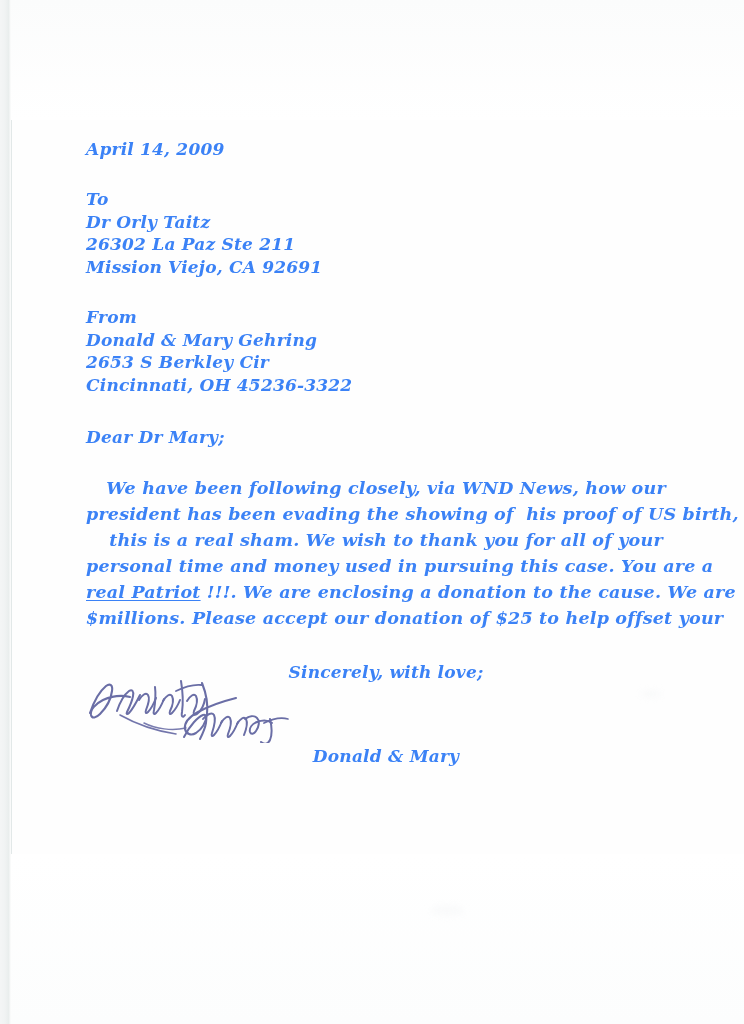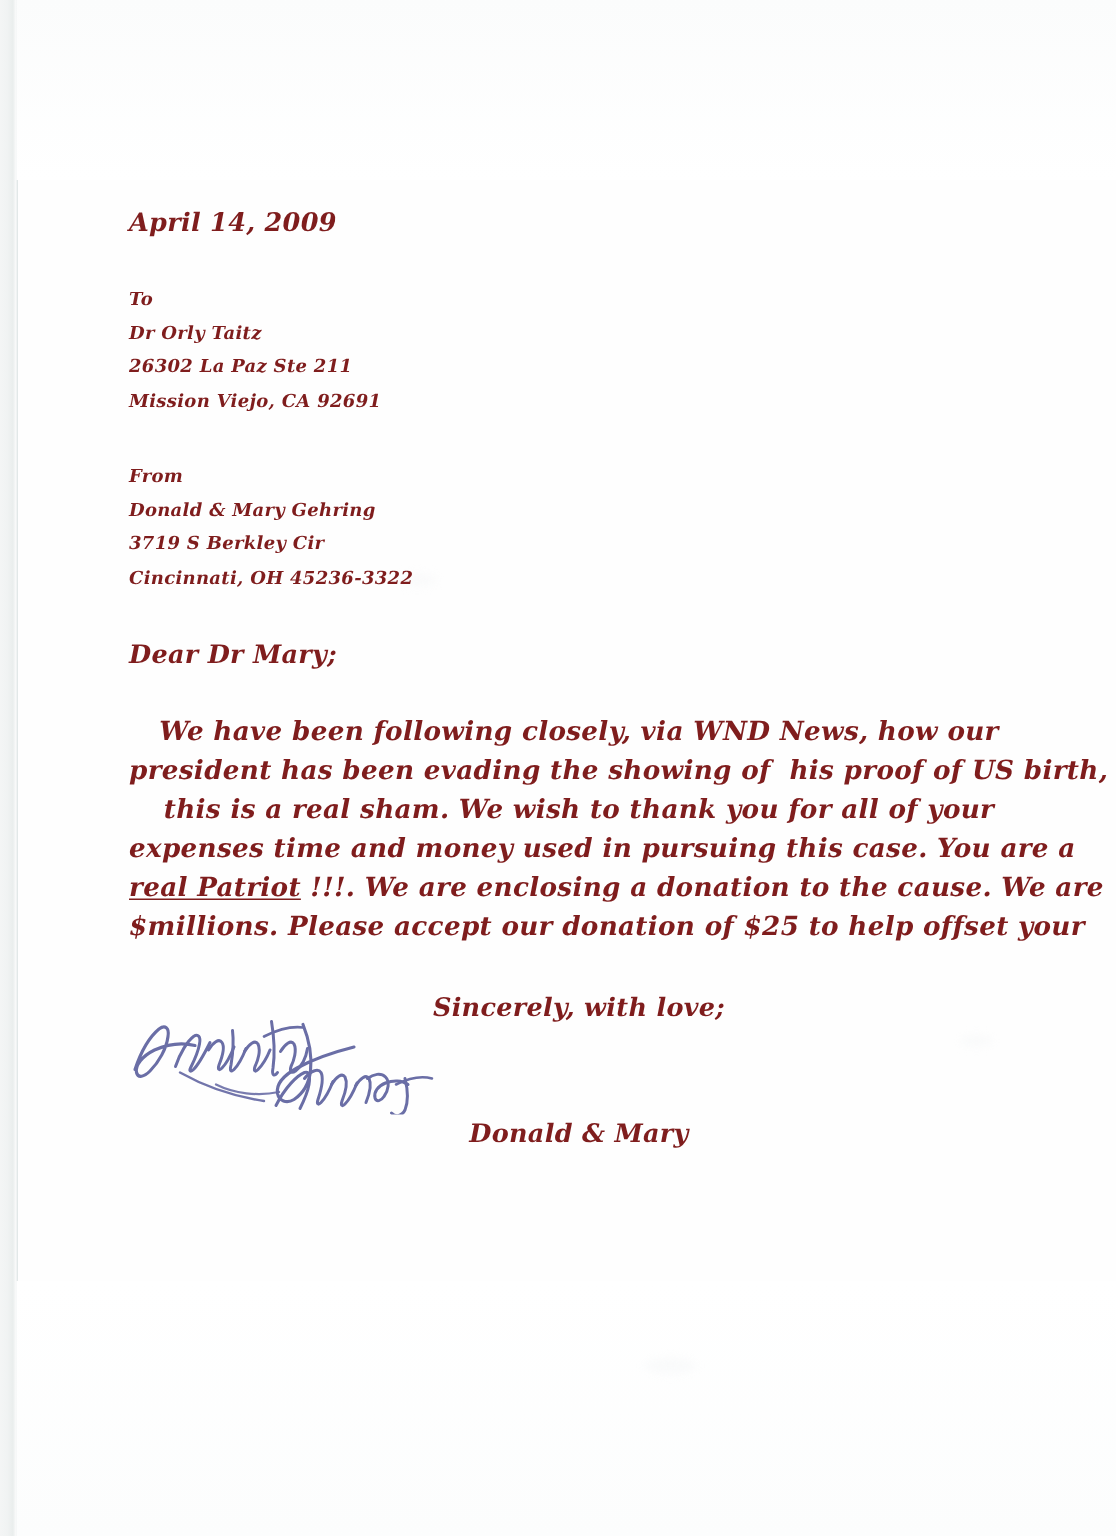--- a/index.html
+++ b/index.html
@@ -61,39 +61,39 @@
   }
 
   .letter {
     position: absolute;
     left: 86px;
     top: 138px;
     width: 600px;
   }
 
   .ltr-line, .ltr-body-line {
-    color: #7f1d1d;
+    color: #3b82f6;
     font-family: "DejaVu Serif", serif;
     font-style: italic;
     font-weight: bold;
     letter-spacing: .2px;
     white-space: pre;
   }
 
   .date-line {
     font-size: 17px;
     line-height: 22px;
     margin-bottom: 0;
   }
 
   .block {
     margin-top: 28px;
   }
   .block .ltr-line {
-    font-size: 12px;
+    font-size: 17px;
     line-height: 22.5px;
   }
 
   .salutation {
     margin-top: 30px;
   }
   .salutation .ltr-line {
     font-size: 17px;
     line-height: 22px;
   }
@@ -165,33 +165,33 @@
     <div class="block">
       <div class="ltr-line">To</div>
       <div class="ltr-line">Dr Orly Taitz</div>
       <div class="ltr-line">26302 La Paz Ste 211</div>
       <div class="ltr-line">Mission Viejo, CA 92691</div>
     </div>
 
     <div class="block">
       <div class="ltr-line">From</div>
       <div class="ltr-line">Donald &amp; Mary Gehring</div>
-      <div class="ltr-line">3719 S Berkley Cir</div>
+      <div class="ltr-line">2653 S Berkley Cir</div>
       <div class="ltr-line">Cincinnati, OH 45236-3322</div>
     </div>
 
     <div class="salutation">
       <div class="ltr-line">Dear Dr Mary;</div>
     </div>
 
     <div class="body-para">
       <div class="ltr-body-line">We have been following closely, via WND News, how our</div>
       <div class="ltr-body-line">president has been evading the showing of  his proof of US birth,</div>
       <div class="ltr-body-line">this is a real sham. We wish to thank you for all of your</div>
-      <div class="ltr-body-line">expenses time and money used in pursuing this case. You are a</div>
+      <div class="ltr-body-line">personal time and money used in pursuing this case. You are a</div>
       <div class="ltr-body-line"><span class="underlined">real Patriot</span><span> !!!. We are enclosing a donation to the cause. We are</span></div>
       <div class="ltr-body-line">$millions. Please accept our donation of $25 to help offset your</div>
     </div>
 
     <div class="closing">
       <div class="ltr-line">Sincerely, with love;</div>
 
       <div class="sign-zone">
         <svg class="signature-ink" viewBox="0 0 260 76">
           <g fill="none" stroke="#6a6ea6" stroke-linecap="round" stroke-linejoin="round">

